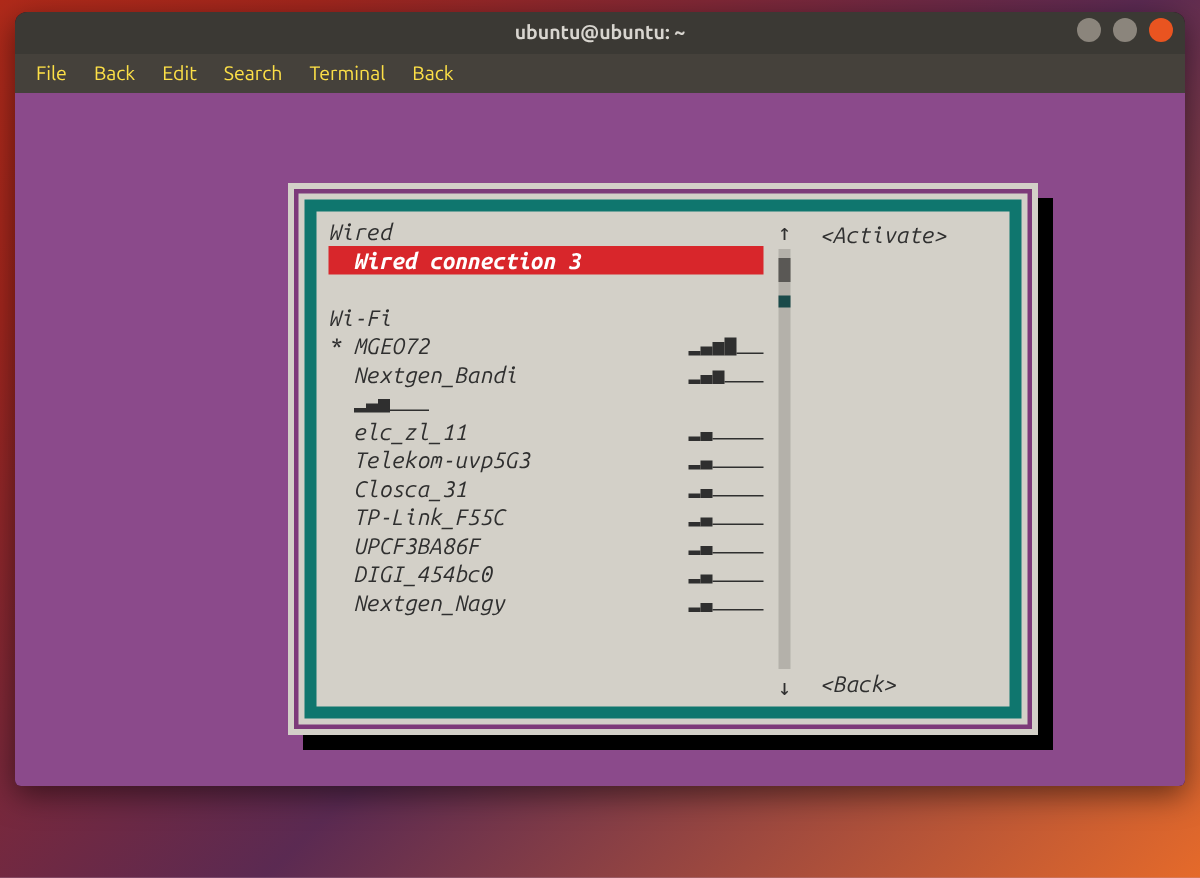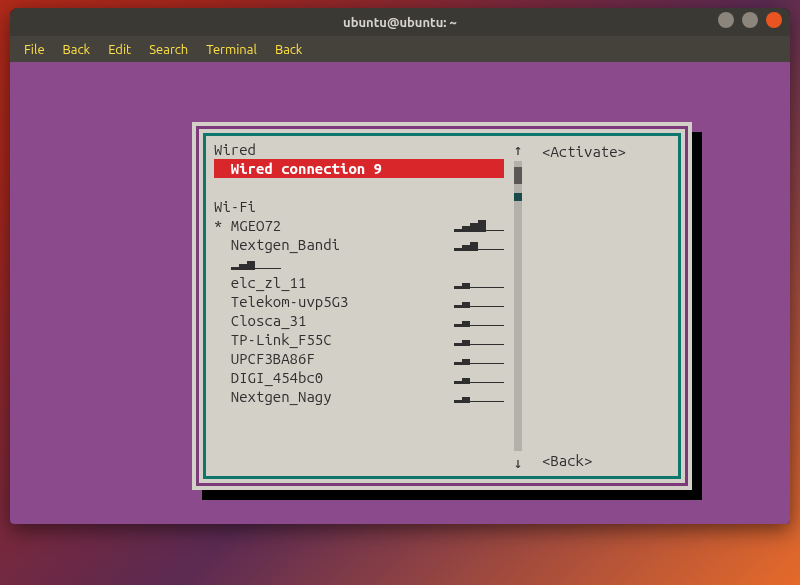--- a/index.html
+++ b/index.html
@@ -95,23 +95,24 @@
   .panel-border {
     position: absolute;
     top: 4px; left: 4px; right: 4px; bottom: 4px;
     border: 3px solid #7d3a7a;
     padding: 4px;
     box-sizing: border-box;
   }
   .panel-inner {
     position: absolute;
     top: 4px; left: 4px; right: 4px; bottom: 4px;
-    border: 3px solid #0f766e;
+    border: 8px solid #0f766e;
     box-sizing: border-box;
     display: flex;
+    font-style: italic;
   }
 
   .list-col {
     flex: 0 0 290px;
     display: flex;
     flex-direction: column;
     padding: 4px 2px 4px 8px;
   }
   .scroll-col {
     flex: 0 0 24px;
@@ -224,21 +225,21 @@
     <div class="panel-outer">
       <div class="panel-border">
         <div class="panel-inner">
 
           <div class="list-col">
 
             <div class="row section-header">
               <span class="label">Wired</span>
             </div>
             <div class="row selected">
-              <span class="indent"></span><span class="label">Wired connection 9</span>
+              <span class="indent"></span><span class="label">Wired connection 3</span>
             </div>
 
             <div class="row"></div>
 
             <div class="row section-header">
               <span class="label">Wi-Fi</span>
             </div>
 
             <div class="row"><span class="star">* </span><span class="label">MGEO72</span><span class="sig"><span class="bar" style="height:3px"></span><span class="bar" style="height:6px"></span><span class="bar" style="height:9px"></span><span class="bar" style="height:12px"></span><span class="line"></span></span></div>
             <div class="row"><span class="indent"></span><span class="label">Nextgen_Bandi</span><span class="sig"><span class="bar" style="height:3px"></span><span class="bar" style="height:6px"></span><span class="bar" style="height:9px"></span><span class="line"></span></span></div>

